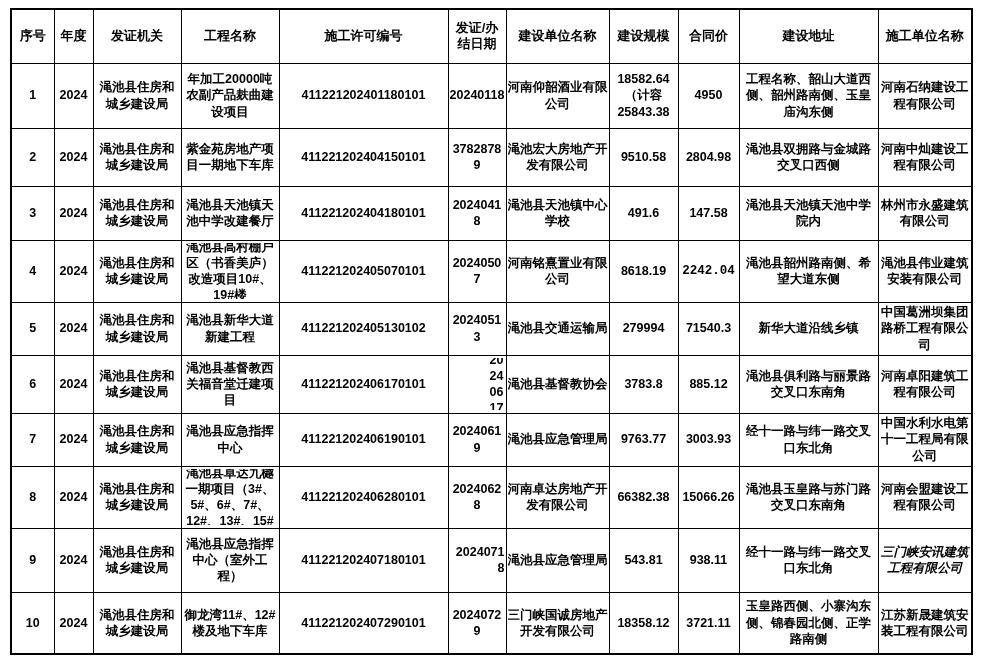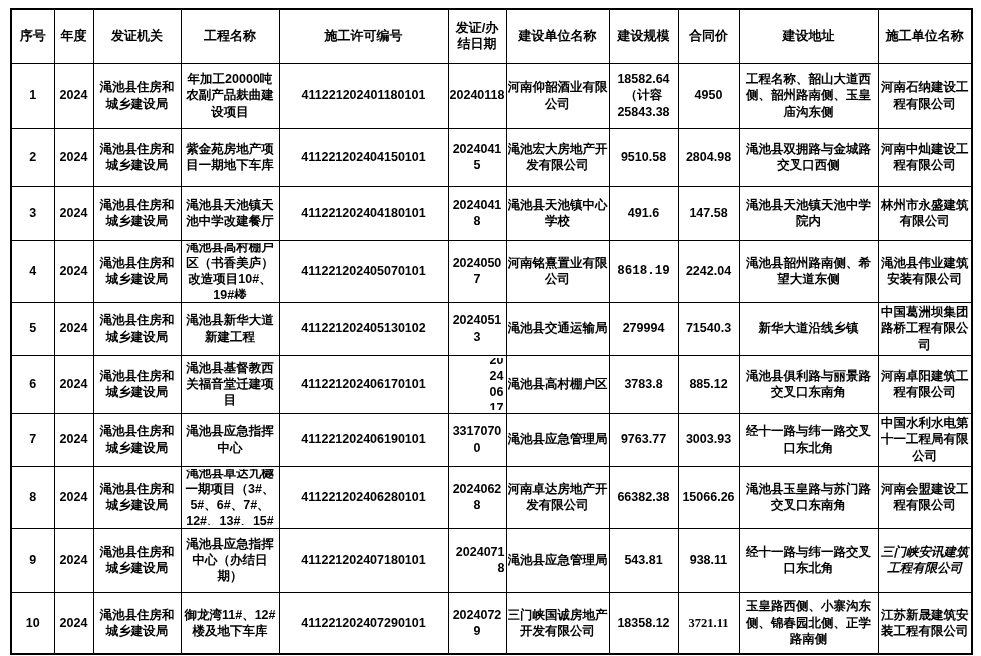--- a/index.html
+++ b/index.html
@@ -130,21 +130,21 @@
           <td>
             <div class="cellwrap" style="height: 52px;">渑池县住房和城乡建设局</div>
           </td>
           <td>
             <div class="cellwrap" style="height: 52px;">紫金苑房地产项目一期地下车库</div>
           </td>
           <td>
             <div class="cellwrap" style="height: 52px;">411221202404150101</div>
           </td>
           <td>
-            <div class="cellwrap" style="height: 52px;">20240415</div>
+            <div class="cellwrap" style="height: 52px;">37828789</div>
           </td>
           <td>
             <div class="cellwrap" style="height: 52px;">渑池宏大房地产开发有限公司</div>
           </td>
           <td>
             <div class="cellwrap" style="height: 52px;">9510.58</div>
           </td>
           <td>
             <div class="cellwrap" style="height: 52px;">2804.98</div>
           </td>
@@ -206,24 +206,24 @@
           <td>
             <div class="cellwrap" style="height: 56px;">411221202405070101</div>
           </td>
           <td>
             <div class="cellwrap" style="height: 56px;">20240507</div>
           </td>
           <td>
             <div class="cellwrap" style="height: 56px;">河南铭熹置业有限公司</div>
           </td>
           <td>
-            <div class="cellwrap" style="height: 56px; font-family: Liberation Mono, monospace;">8618.19</div>
-          </td>
-          <td>
-            <div class="cellwrap" style="height: 56px;">2242.04</div>
+            <div class="cellwrap" style="height: 56px;">8618.19</div>
+          </td>
+          <td>
+            <div class="cellwrap" style="height: 56px; font-family: Liberation Mono, monospace;">2242.04</div>
           </td>
           <td>
             <div class="cellwrap" style="height: 56px;">渑池县韶州路南侧、希望大道东侧</div>
           </td>
           <td>
             <div class="cellwrap" style="height: 56px;">渑池县伟业建筑安装有限公司</div>
           </td>
         </tr>
         <tr style="height: 53px;">
           <td>
@@ -273,21 +273,21 @@
           <td>
             <div class="cellwrap" style="height: 52px;">渑池县基督教西关福音堂迁建项目</div>
           </td>
           <td>
             <div class="cellwrap" style="height: 52px;">411221202406170101</div>
           </td>
           <td>
             <div class="cellwrap" style="height: 52px; padding-left: 39px;">20240617</div>
           </td>
           <td>
-            <div class="cellwrap" style="height: 52px;">渑池县高村棚户区</div>
+            <div class="cellwrap" style="height: 52px;">渑池县基督教协会</div>
           </td>
           <td>
             <div class="cellwrap" style="height: 52px;">3783.8</div>
           </td>
           <td>
             <div class="cellwrap" style="height: 52px;">885.12</div>
           </td>
           <td>
             <div class="cellwrap" style="height: 52px;">渑池县俱利路与丽景路交叉口东南角</div>
           </td>
@@ -305,21 +305,21 @@
           <td>
             <div class="cellwrap" style="height: 47px;">渑池县住房和城乡建设局</div>
           </td>
           <td>
             <div class="cellwrap" style="height: 47px;">渑池县应急指挥中心</div>
           </td>
           <td>
             <div class="cellwrap" style="height: 47px;">411221202406190101</div>
           </td>
           <td>
-            <div class="cellwrap" style="height: 47px;">33170700</div>
+            <div class="cellwrap" style="height: 47px;">20240619</div>
           </td>
           <td>
             <div class="cellwrap" style="height: 47px;">渑池县应急管理局</div>
           </td>
           <td>
             <div class="cellwrap" style="height: 47px;">9763.77</div>
           </td>
           <td>
             <div class="cellwrap" style="height: 47px;">3003.93</div>
           </td>
@@ -369,21 +369,21 @@
           <td>
             <div class="cellwrap" style="height: 58px;">9</div>
           </td>
           <td>
             <div class="cellwrap" style="height: 58px;">2024</div>
           </td>
           <td>
             <div class="cellwrap" style="height: 58px;">渑池县住房和城乡建设局</div>
           </td>
           <td>
-            <div class="cellwrap" style="height: 58px;">渑池县应急指挥中心（办结日期）</div>
+            <div class="cellwrap" style="height: 58px;">渑池县应急指挥中心（室外工程）</div>
           </td>
           <td>
             <div class="cellwrap" style="height: 58px;">411221202407180101</div>
           </td>
           <td>
             <div class="cellwrap" style="height: 58px; text-align: right;">20240718</div>
           </td>
           <td>
             <div class="cellwrap" style="height: 58px;">渑池县应急管理局</div>
           </td>
@@ -419,21 +419,21 @@
           <td>
             <div class="cellwrap" style="height: 56px;">20240729</div>
           </td>
           <td>
             <div class="cellwrap" style="height: 56px;">三门峡国诚房地产开发有限公司</div>
           </td>
           <td>
             <div class="cellwrap" style="height: 56px;">18358.12</div>
           </td>
           <td>
-            <div class="cellwrap" style="height: 56px; font-family: Liberation Serif, serif;">3721.11</div>
+            <div class="cellwrap" style="height: 56px;">3721.11</div>
           </td>
           <td>
             <div class="cellwrap" style="height: 56px;">玉皇路西侧、小寨沟东侧、锦春园北侧、正学路南侧</div>
           </td>
           <td>
             <div class="cellwrap" style="height: 56px;">江苏新晟建筑安装工程有限公司</div>
           </td>
         </tr>
       </tbody>
   </table>

